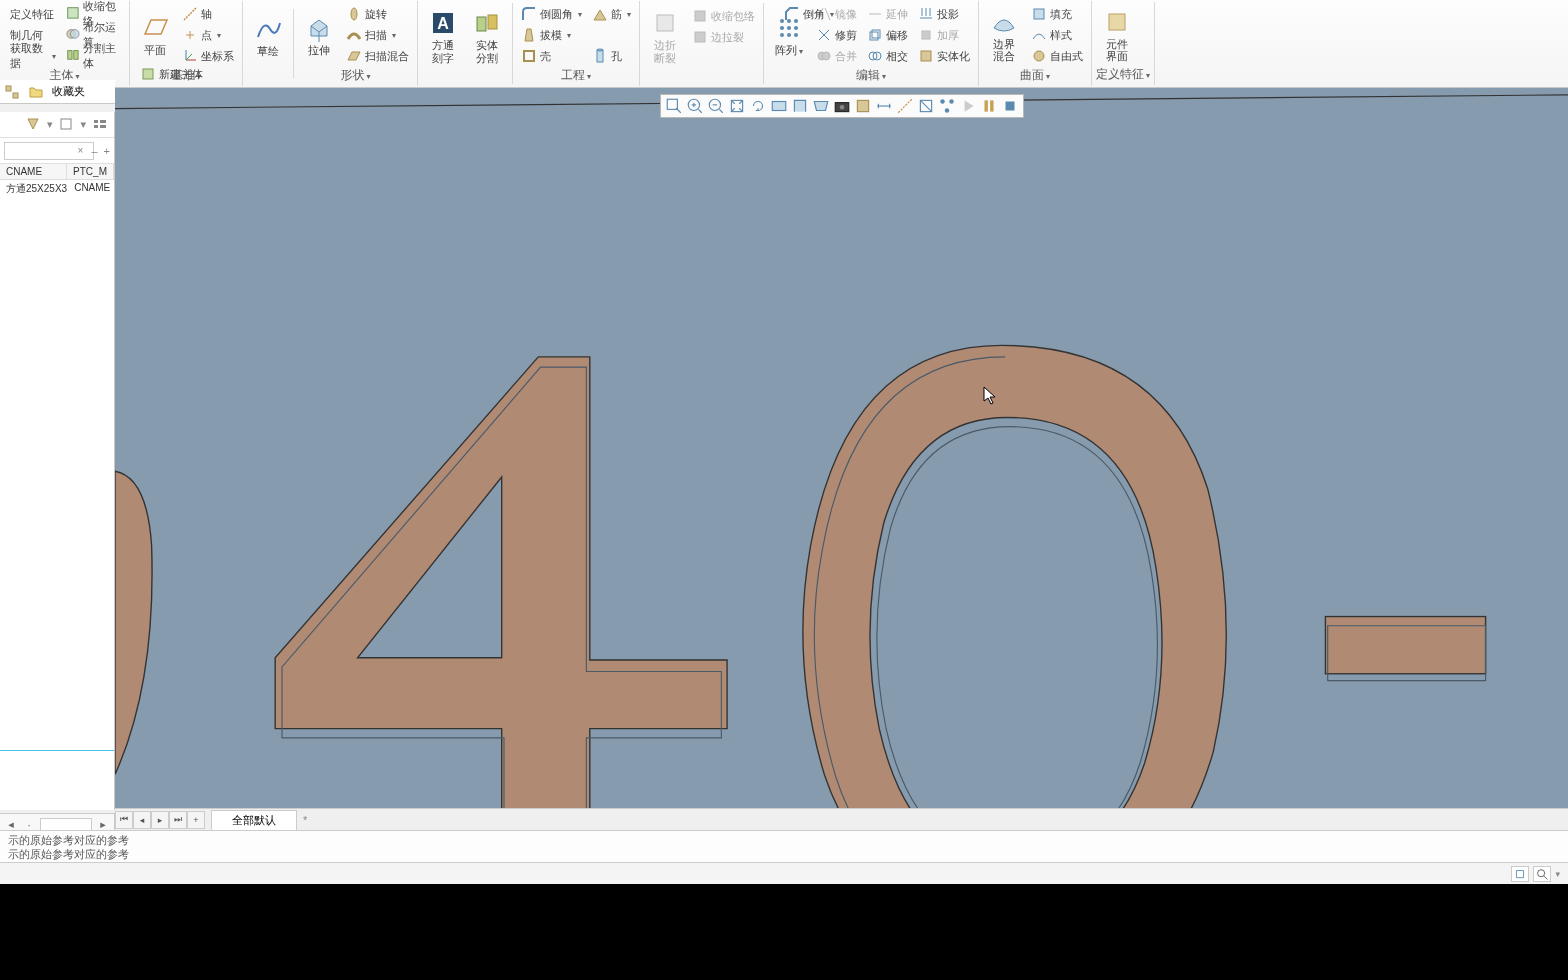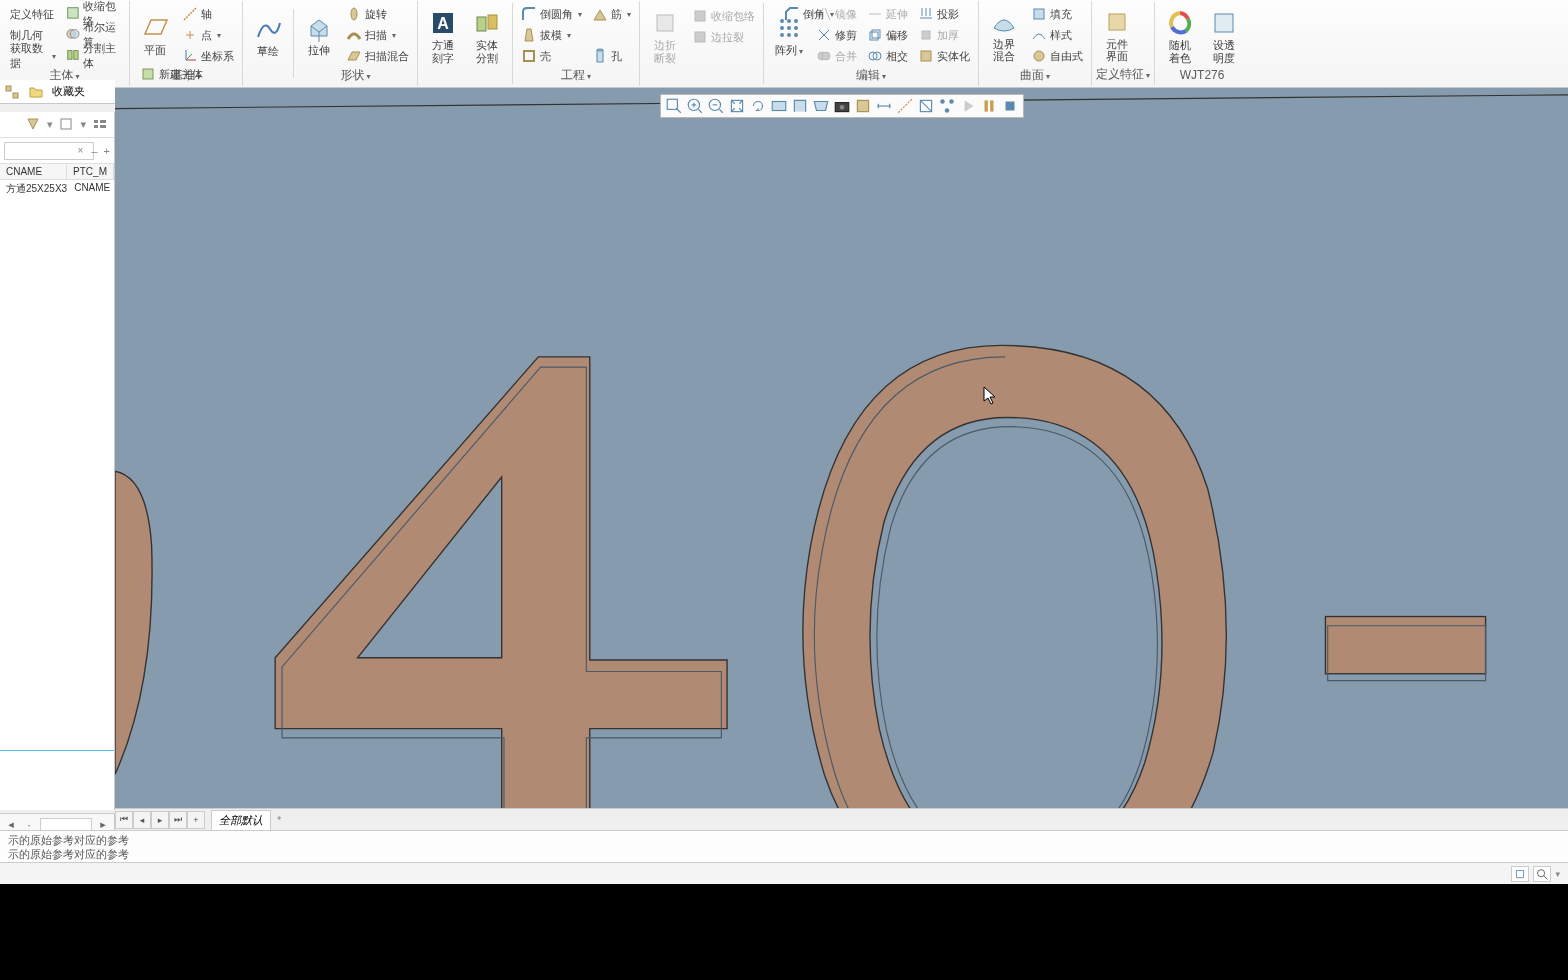--- a/index.html
+++ b/index.html
@@ -39,21 +39,21 @@
 .canvas-wrap { position: absolute; top: 88px; left: 115px; right: 0; bottom: 170px; background: #869bad; overflow: hidden; }
 .canvas-toolbar { position: absolute; top: 6px; left: 50%; transform: translateX(-50%); background: #fbfbfb; border: 1px solid #b8b8b8; height: 24px; display: flex; align-items: center; padding: 0 4px; gap: 3px; }
 .ctb { width: 18px; height: 18px; display: flex; align-items: center; justify-content: center; cursor: pointer; }
 .scene { position: absolute; inset: 0; }
 .extruded { fill: #b18a74; stroke: #333; stroke-width: 1.2; }
 .edgewire { fill: none; stroke: #4a5a68; stroke-width: 1; }
 
 .sheet-tabs { position: absolute; left: 115px; right: 0; bottom: 150px; height: 22px; background: #efefef; border-top: 1px solid #ccc; display: flex; align-items: center; }
 .sheet-nav { display: flex; gap: 0; }
 .sheet-nav button { width: 18px; height: 18px; background: #f4f4f4; border: 1px solid #ccc; font-size: 9px; color: #555; cursor: pointer; }
-.sheet-tab { background: #fff; border: 1px solid #ccc; border-bottom: none; padding: 2px 7px; font-size: 11px; margin-left: 6px; font-style: italic; }
+.sheet-tab { background: #fff; border: 1px solid #ccc; border-bottom: none; padding: 2px 20px; font-size: 11px; margin-left: 6px; }
 
 .msgbar { position: absolute; left: 0; right: 0; bottom: 118px; height: 32px; background: #fdfdfd; border-top: 1px solid #ccc; padding: 2px 8px; font-size: 11px; color: #555; line-height: 1.3; }
 
 .statusbar { position: absolute; left: 0; right: 0; bottom: 96px; height: 22px; background: #f4f4f4; border-top: 1px solid #ccc; display: flex; justify-content: flex-end; align-items: center; gap: 4px; padding-right: 8px; }
 .statusbar .sb { width: 18px; height: 16px; border: 1px solid #ccc; background: #fff; }
 
 .blank { position: absolute; left: 0; right: 0; bottom: 0; height: 96px; background: #000; }
 
 .cursor { position: absolute; width: 14px; height: 20px; pointer-events: none; }
 </style>
@@ -429,47 +429,20 @@
               <rect x="6" y="6" width="16" height="16" fill="#e8d8a8" stroke="#b8a060"></rect>
             </svg>
           </span>
         <span class="label" style="white-space:pre">元件
 界面</span>
       </div>
     </div>
     <div class="ribbon-group-label dd">定义特征</div>
   </div>
 
-  <div class="ribbon-group" style="border-right:none">
-    <div class="ribbon-group-content">
-      <div class="ribbon-btn">
-        <span class="icon">
-            <svg viewBox="0 0 28 28">
-              <circle cx="14" cy="14" r="10" fill="none" stroke="#888"></circle>
-              <path d="M14 4 A10 10 0 0 1 22 10" stroke="#e05050" stroke-width="4" fill="none"></path>
-              <path d="M22 10 A10 10 0 0 1 20 22" stroke="#50b050" stroke-width="4" fill="none"></path>
-              <path d="M20 22 A10 10 0 0 1 6 18" stroke="#5070d0" stroke-width="4" fill="none"></path>
-              <path d="M6 18 A10 10 0 0 1 14 4" stroke="#e0c050" stroke-width="4" fill="none"></path>
-            </svg>
-          </span>
-        <span class="label" style="white-space:pre">随机
-着色</span>
-      </div>
-      <div class="ribbon-btn">
-        <span class="icon">
-            <svg viewBox="0 0 28 28">
-              <rect x="5" y="5" width="18" height="18" fill="#c8dcea" stroke="#5a8ab0" fill-opacity="0.5"></rect>
-            </svg>
-          </span>
-        <span class="label" style="white-space:pre">设透
-明度</span>
-      </div>
-    </div>
-    <div class="ribbon-group-label">WJT276</div>
-  </div>
 </div>
 
 <div class="side-tabs">
   <span class="ticon"><svg viewBox="0 0 16 16">
         <rect x="2" y="2" width="5" height="5" fill="#d8c898" stroke="#a89050"></rect>
         <rect x="9" y="9" width="5" height="5" fill="#d8c898" stroke="#a89050"></rect>
       </svg></span>
   <span class="ticon"><svg viewBox="0 0 16 16">
         <path d="M2 4 L6 4 L8 6 L14 6 L14 13 L2 13 Z" fill="#f0d880" stroke="#c0a040"></path>
       </svg></span>

